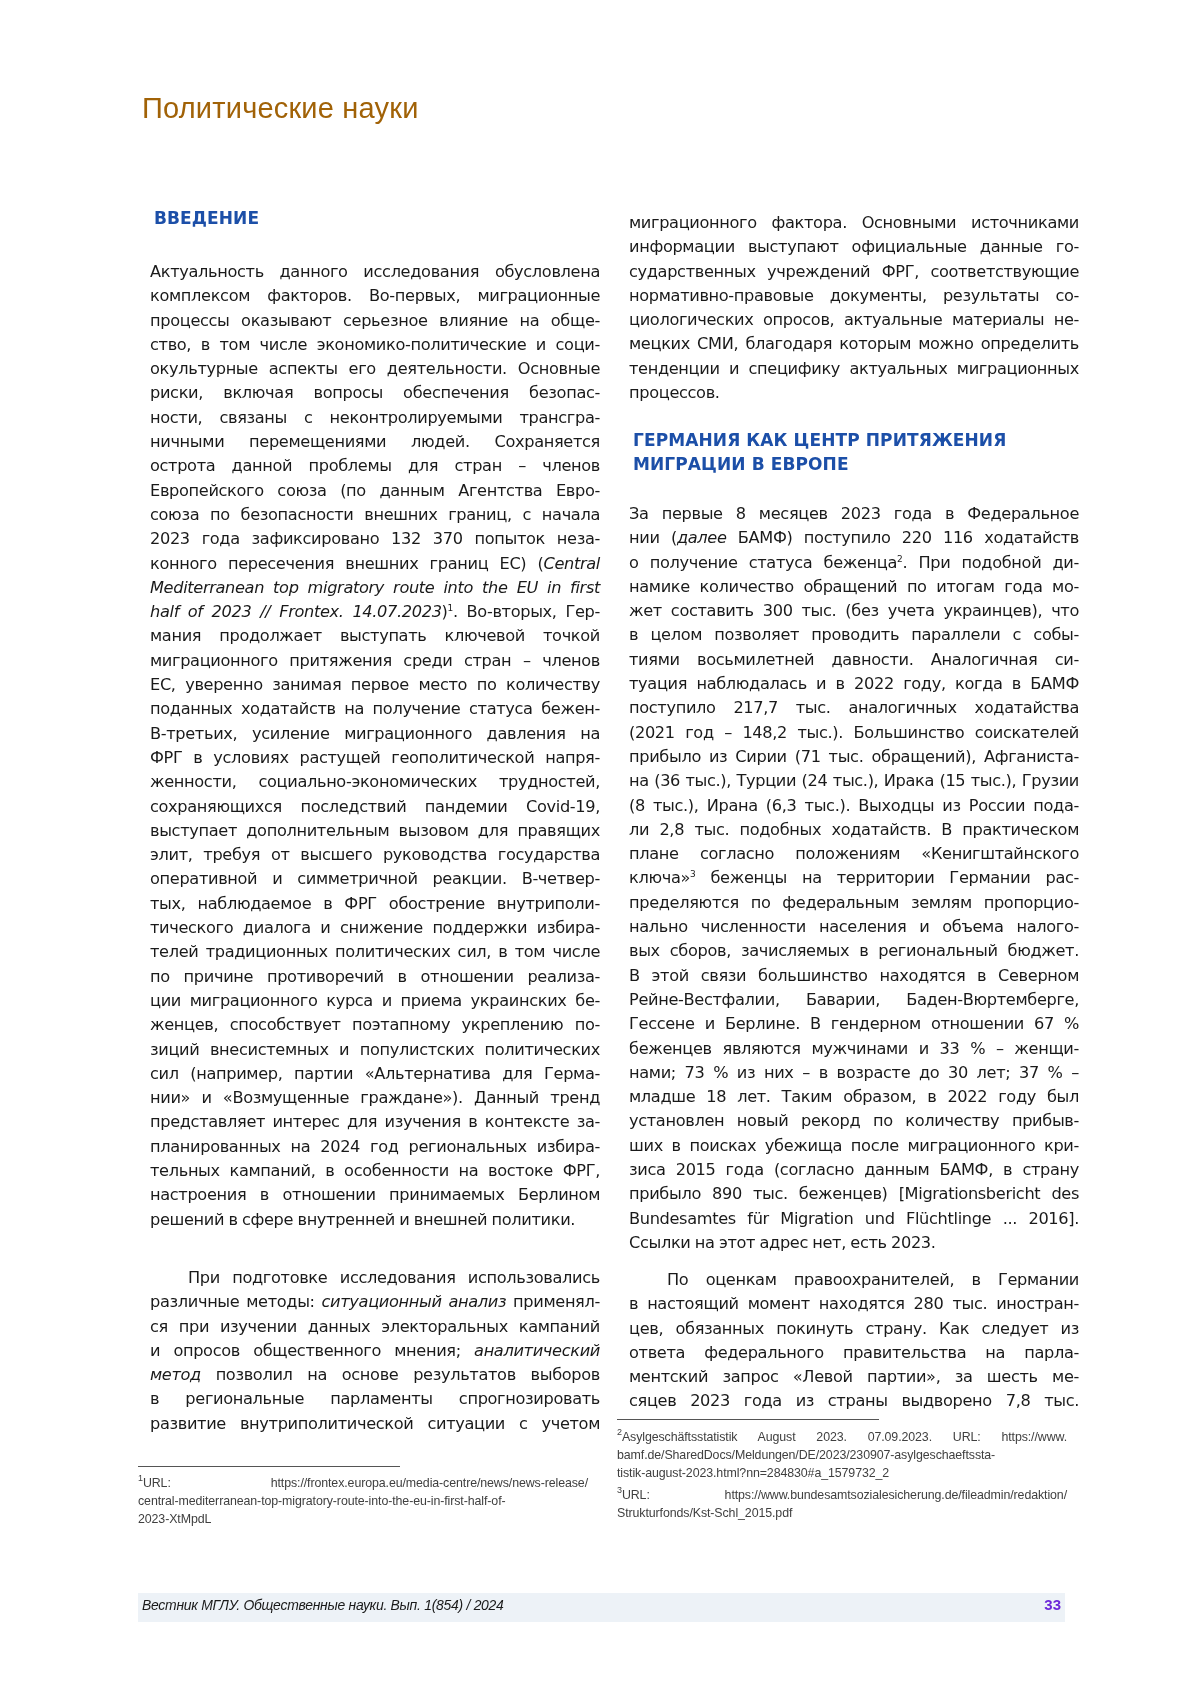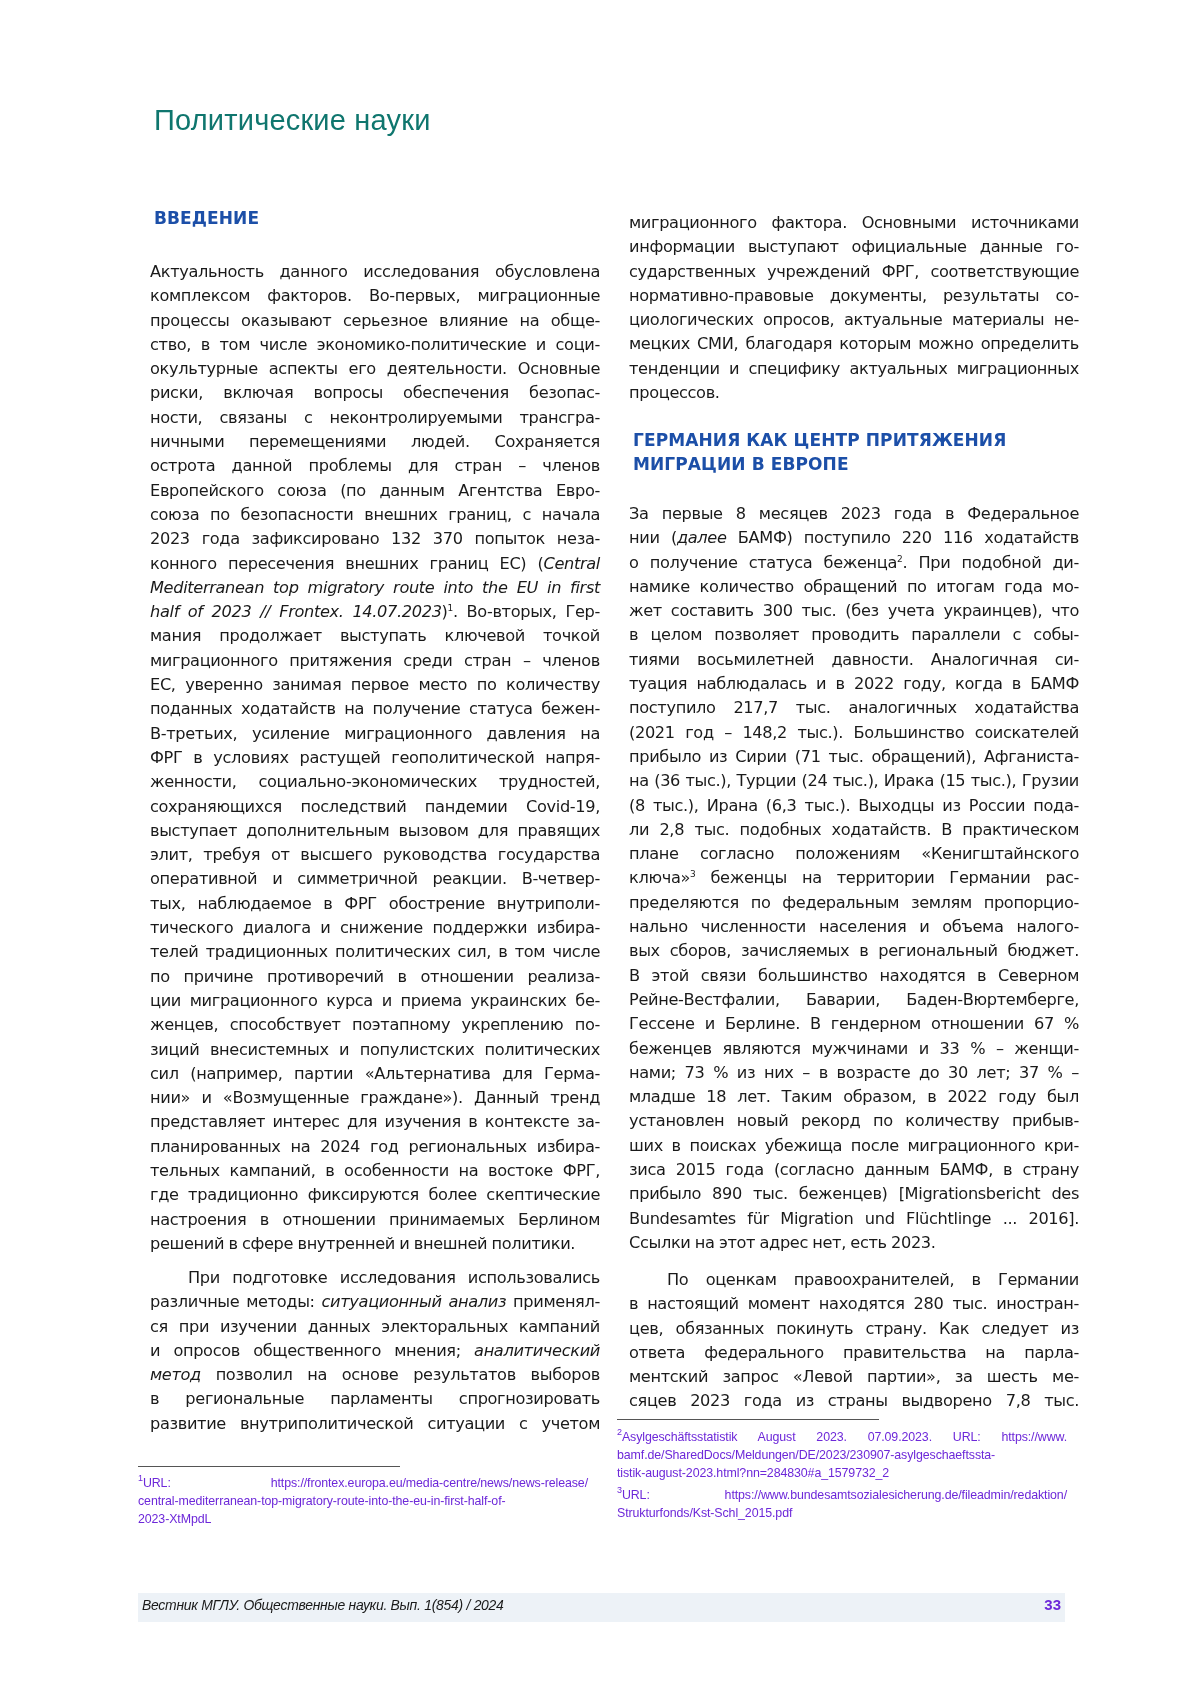--- a/index.html
+++ b/index.html
@@ -1,34 +1,34 @@
 <!DOCTYPE html>
 <html><head>
 <meta charset="utf-8">
 <style>
   html, body { margin: 0; padding: 0; background: #ffffff; }
   body { width: 1200px; height: 1697px; position: relative; overflow: hidden;
          font-family: "DejaVu Sans", sans-serif; color: #1a1a1a; }
-  .section-title { position: absolute; left: 138px; top: 88px; margin: 16px;
+  .section-title { position: absolute; left: 138px; top: 88px; margin: 4px;
          font-family: "Liberation Sans", sans-serif; font-weight: normal;
-         font-size: 29px; color: #0f766e; letter-spacing: 0.2px; }
+         font-size: 29px; color: #a16207; letter-spacing: 0.2px; }
   .heading { position: absolute; margin: 16px; font-family: "DejaVu Sans", sans-serif;
          font-weight: bold; color: #1c4fa8; font-size: 17px; line-height: 24.3px;
          letter-spacing: 0.1px; }
   .para { position: absolute; margin: 12px; font-size: 16.2px; line-height: 24.3px;
          text-align: justify; width: 450px; letter-spacing: -0.35px; word-spacing: -0.5px;
          hyphens: manual; }
   .para .line { display: block; text-align: justify; text-align-last: justify; height: 24.3px; white-space: nowrap; overflow: visible; }
   .para .line.last { text-align-last: left; }
   .para .indent { padding-left: 38px; }
   sup { font-size: 9px; vertical-align: 6px; line-height: 0; }
   em { font-style: italic; }
   .fn-rule { position: absolute; height: 1px; background: #555; width: 262px; }
   .footnote { position: absolute; margin: 0; width: 450px; font-family: "Liberation Sans", sans-serif;
-         font-size: 12.4px; line-height: 18px; color: #6d28d9; letter-spacing: -0.1px; }
+         font-size: 12.4px; line-height: 18px; color: #404040; letter-spacing: -0.1px; }
   .footnote .line { display: block; text-align: justify; text-align-last: justify; white-space: nowrap; }
   .footnote .line.last { text-align-last: left; }
   .footer-bar { position: absolute; left: 138px; top: 1593px; width: 927px; height: 29px;
          background: #edf2f7; }
   .footer-journal { position: absolute; left: 142px; top: 1596px; font-family: "Liberation Sans", sans-serif;
          font-style: italic; font-size: 15px; color: #1a1a1a; letter-spacing: -0.3px; transform: scaleX(0.93); transform-origin: left; }
   .footer-page { position: absolute; right: 139px; top: 1596px; font-family: "Liberation Sans", sans-serif;
          font-size: 15px; color: #6d28d9; font-weight: bold; }
 </style>
 </head>
@@ -70,21 +70,20 @@
     <span class="line">телей традиционных политических сил, в том числе</span>
     <span class="line">по причине противоречий в отношении реализа-</span>
     <span class="line">ции миграционного курса и приема украинских бе-</span>
     <span class="line">женцев, способствует поэтапному укреплению по-</span>
     <span class="line">зиций внесистемных и популистских политических</span>
     <span class="line">сил (например, партии «Альтернатива для Герма-</span>
     <span class="line">нии» и «Возмущенные граждане»). Данный тренд</span>
     <span class="line">представляет интерес для изучения в контексте за-</span>
     <span class="line">планированных на 2024 год региональных избира-</span>
     <span class="line">тельных кампаний, в особенности на востоке ФРГ,</span>
-    <span class="line">где традиционно фиксируются более скептические</span>
     <span class="line">настроения в отношении принимаемых Берлином</span>
     <span class="line last">решений в сфере внутренней и внешней политики.</span>
   </div>
 
 <div class="para" style="left:138px; top:1254px;">
   <span class="line indent"><span>При подготовке исследования использовались</span></span>
   <span class="line"><span>различные методы: </span><em>ситуационный анализ</em><span> применял-</span></span>
   <span class="line"><span>ся при изучении данных электоральных кампаний</span></span>
   <span class="line"><span>и опросов общественного мнения; </span><em>аналитический</em></span>
   <span class="line"><em>метод</em><span> позволил на основе результатов выборов</span></span>

